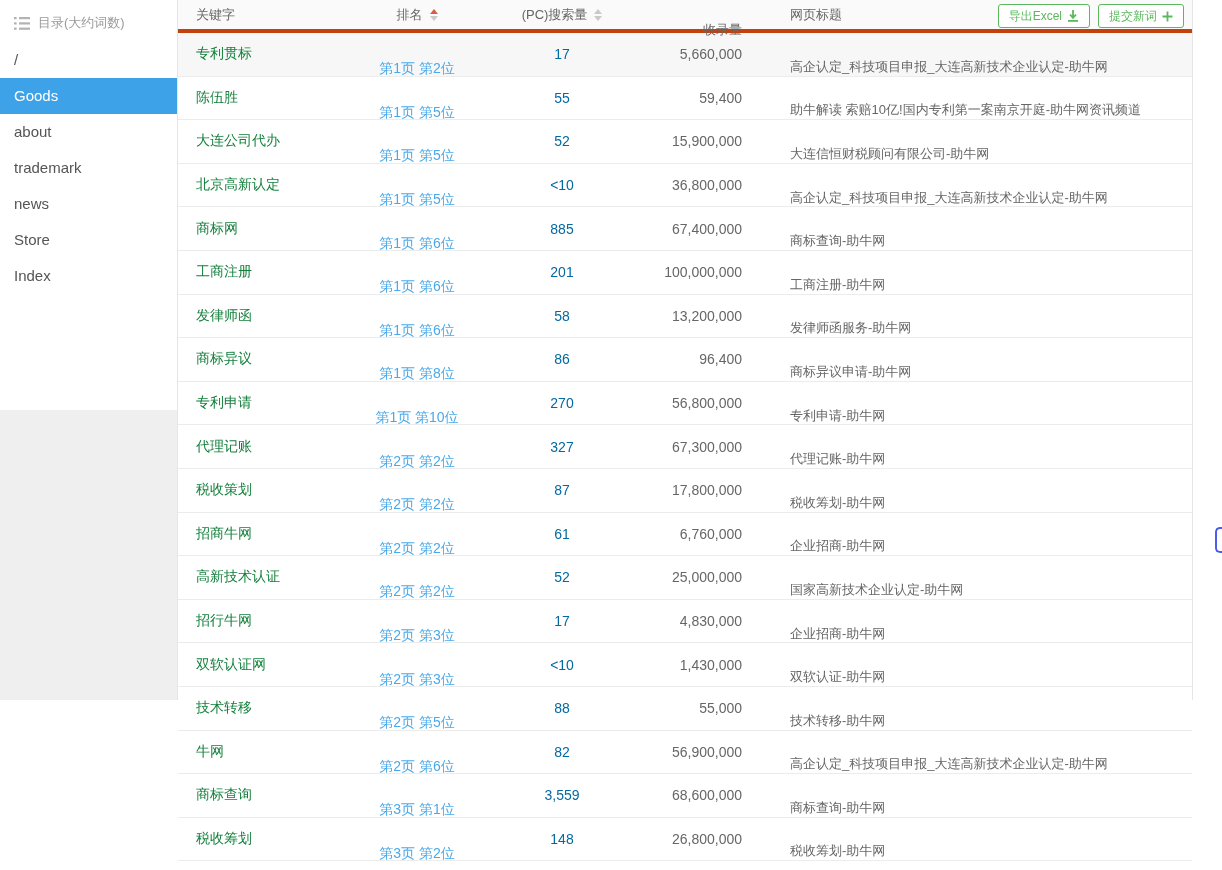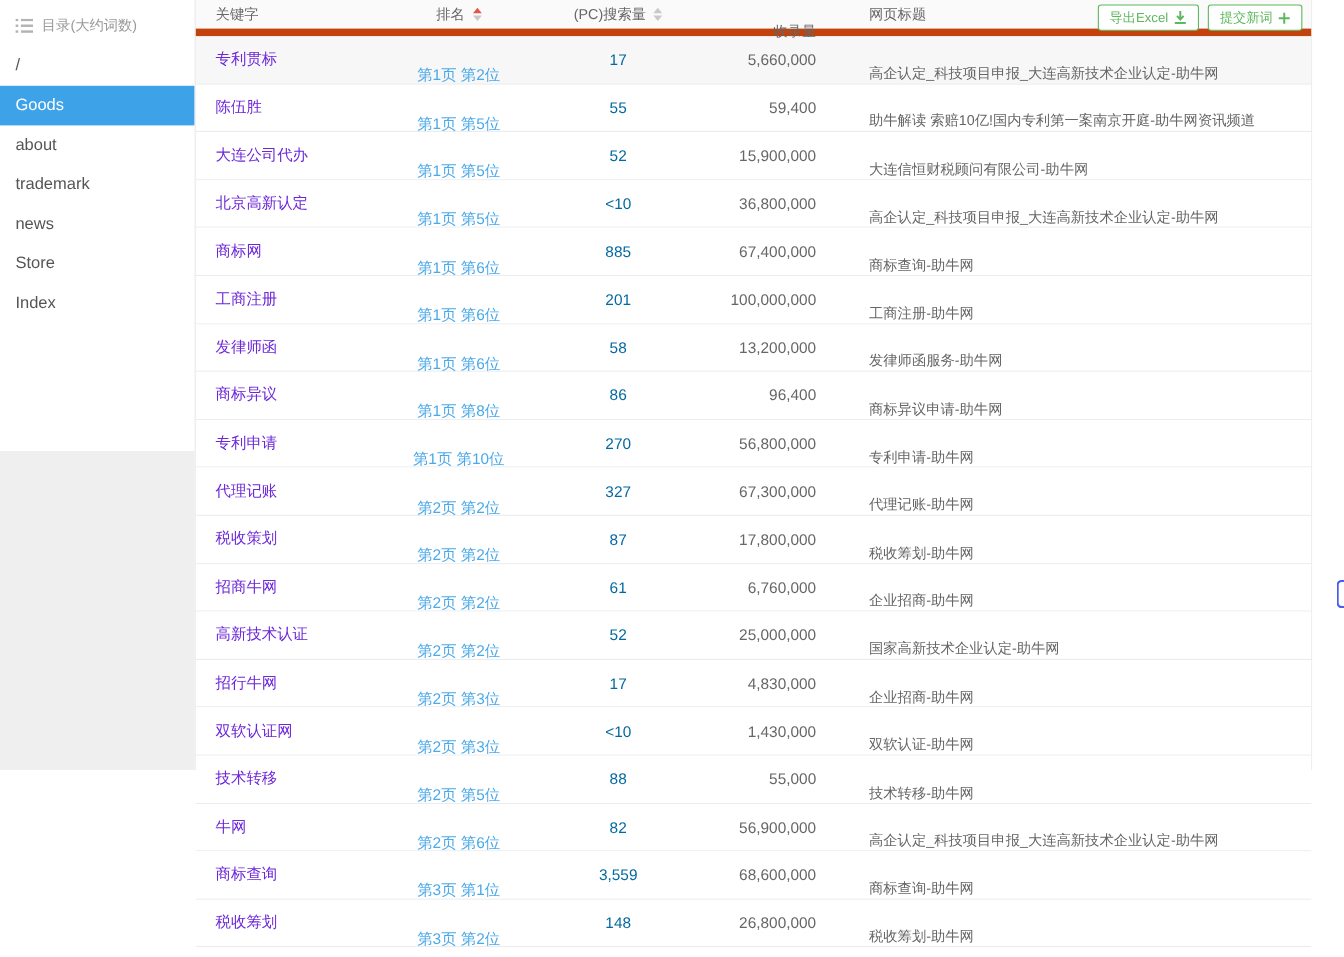--- a/index.html
+++ b/index.html
@@ -16,21 +16,21 @@
   .side-item { height:36px; line-height:36px; padding-left:14px; font-size:15px;
     color:#555; cursor:pointer; white-space:nowrap; }
   .side-item.active { background:#3da2e8; color:#fff; }
 
   
   .content { width:1016px; flex:0 0 1016px; background:#fff;
     border-left:1px solid #e6e6e6; border-right:1px solid #e6e6e6; position:relative; }
   .gutter { flex:1; background:#fff; position:relative; }
 
   .thead { display:flex; align-items:center; height:33px; background:#fafafa;
-    border-bottom:7px solid #c2410c; font-size:13px; color:#666; }
+    border-bottom:4px solid #c2410c; font-size:13px; color:#666; }
   .th { display:flex; align-items:center; }
   .th.c-kw   { width:178px; padding-left:18px; }
   .th.c-rank { width:122px; justify-content:center; cursor:pointer; }
   .th.c-pc   { width:168px; justify-content:center; cursor:pointer; }
   .th.c-idx  { width:116px; justify-content:flex-end; padding-right:20px;margin-top:31px; }
   .th.c-ttl  { flex:1; padding-left:28px; }
 
   .sort { display:inline-flex; flex-direction:column; gap:2px; margin-left:7px; }
   .sort i { display:block; width:0; height:0;
     border-left:4px solid transparent; border-right:4px solid transparent; }
@@ -41,21 +41,21 @@
   .header-buttons { position:absolute; top:4px; right:8px; display:flex; gap:8px; }
   .btn { display:inline-flex; align-items:center; gap:5px; height:24px; padding:0 10px;
     background:#fff; border:1px solid #5cb85c; border-radius:3px; color:#5cb85c;
     font-size:12px; cursor:pointer; white-space:nowrap; }
   .btn svg { display:block; }
 
   .trow { display:flex; align-items:center; height:43.6px;
     border-bottom:1px solid #ececec; font-size:14px; background:#fff; }
   .trow.hl { background:#f7f7f7; }
   .td { overflow:hidden; white-space:nowrap; }
-  .td.c-kw   { width:178px; padding-left:18px; color:#6d28d9; }
+  .td.c-kw   { width:178px; padding-left:18px; color:#15803d; }
   .td.c-rank { width:122px; text-align:center;margin-top:30px; }
   .td.c-rank a { color:#4aa9ea; text-decoration:none; cursor:pointer; }
   .td.c-pc   { width:168px; text-align:center; color:#0369a1; }
   .td.c-idx  { width:116px; text-align:right; padding-right:20px; color:#666; }
   .td.c-ttl  { flex:1; padding-left:28px; color:#666; font-size:13px;margin-top:25px; }
 
   
   .float-widget { position:absolute; top:527px; right:0; width:7px; height:26px;
     border:2px solid #4a5cf0; border-right:none; border-radius:5px 0 0 5px;
     background:#fff; cursor:pointer; }

